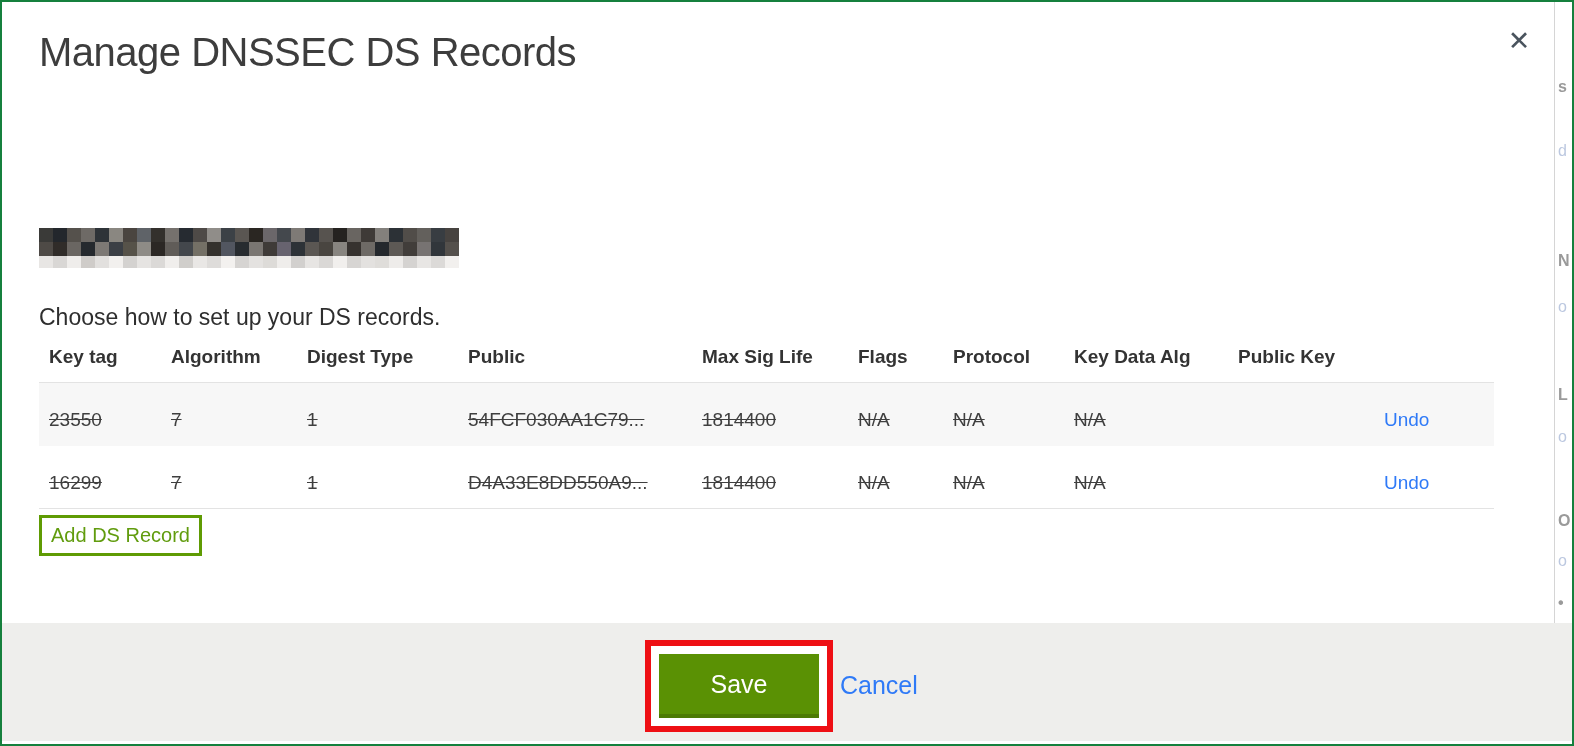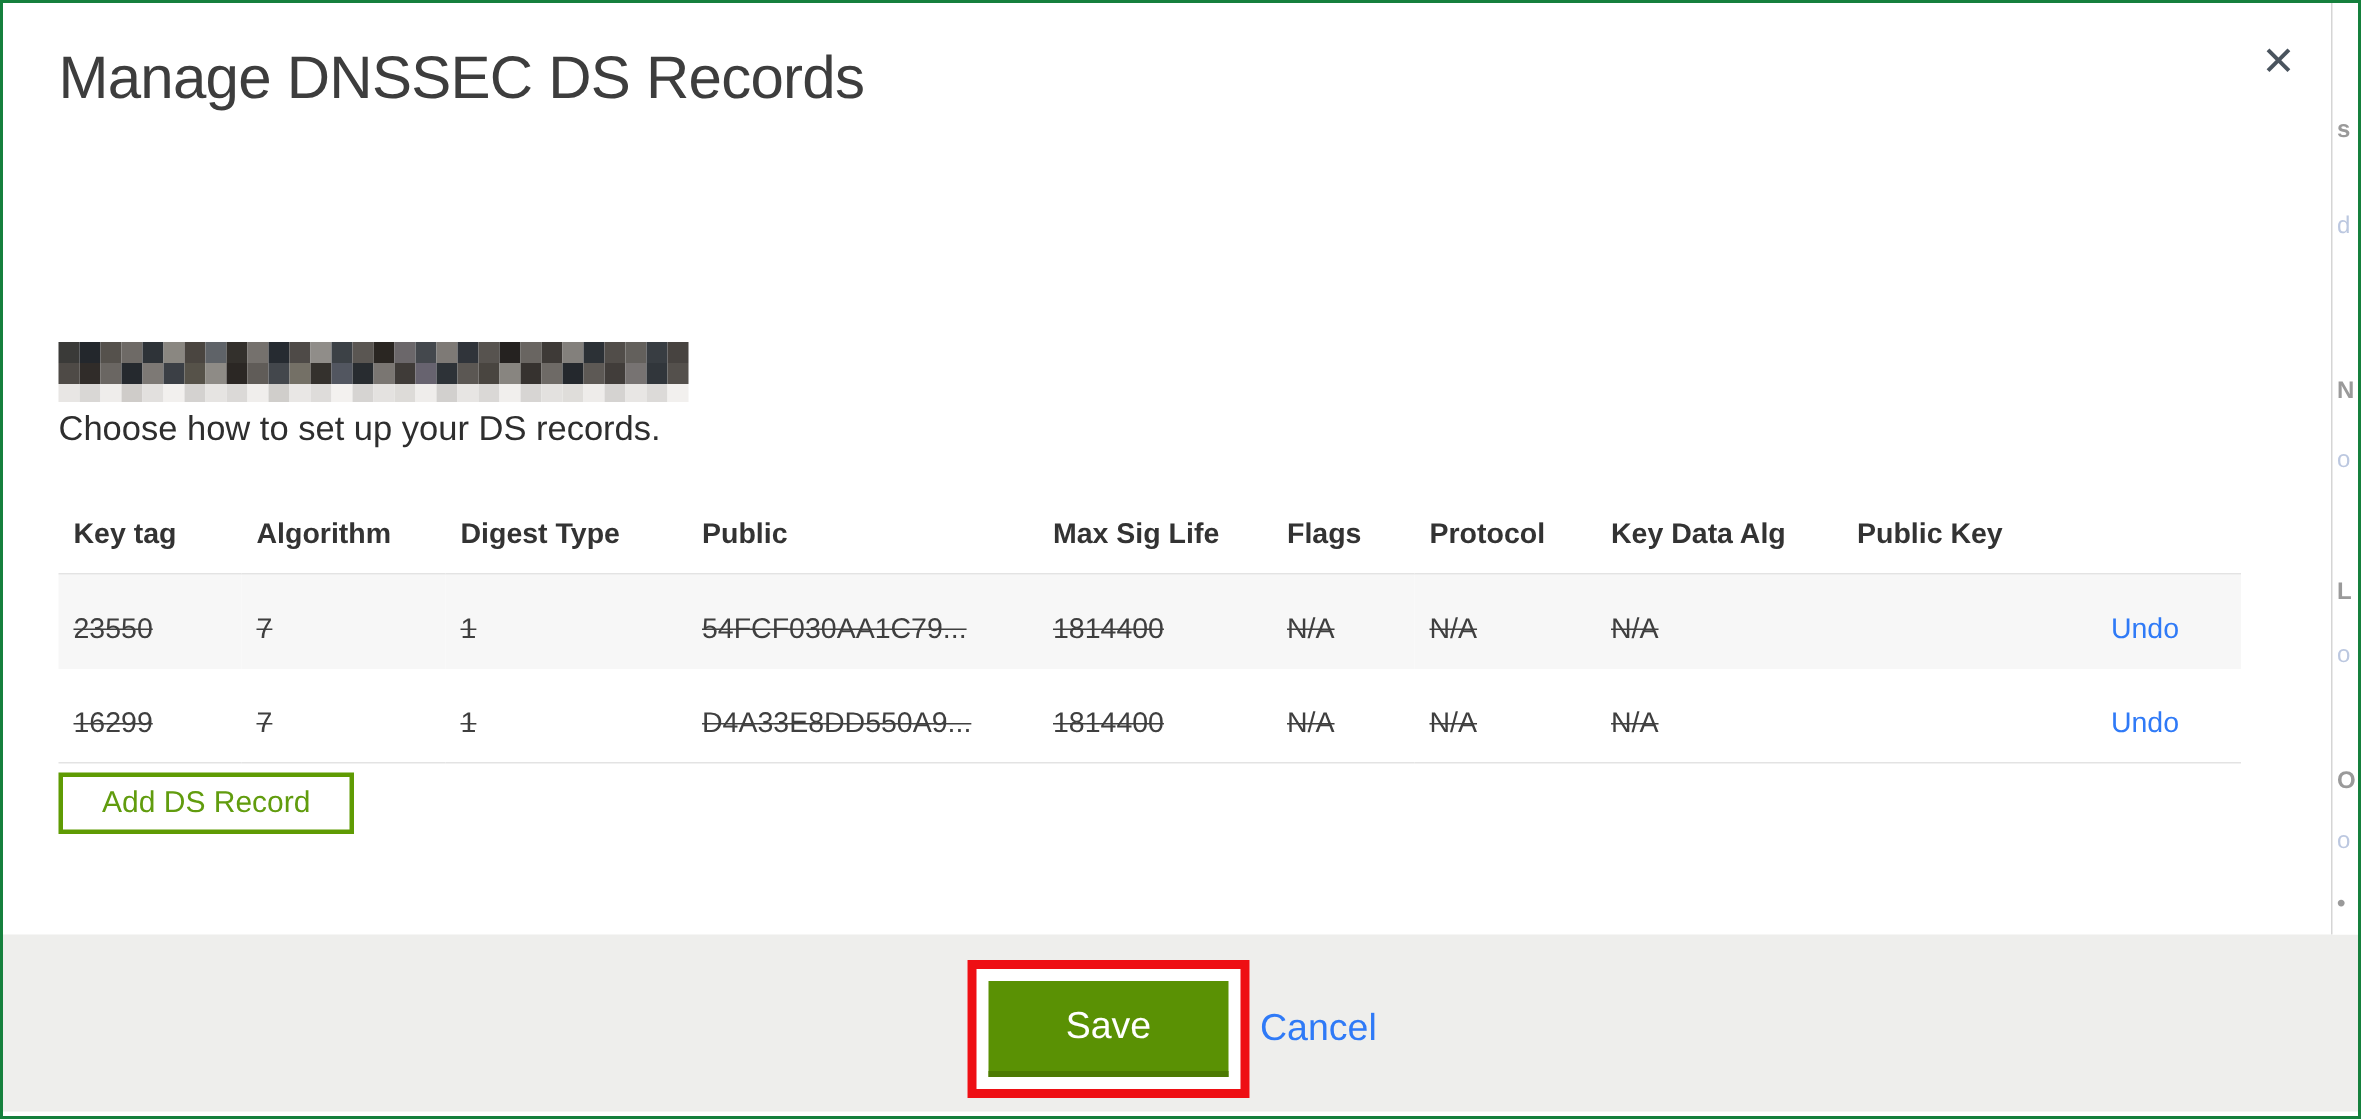--- a/index.html
+++ b/index.html
@@ -17,48 +17,48 @@
     position:absolute; left:1500px; top:22px; width:34px; height:34px;
     font-size:27px; font-weight:bold; color:#4a545e; text-align:center; line-height:34px;
     cursor:pointer; user-select:none;
   }
   
   .mosaic { position:absolute; left:37px; top:226px; width:420px; font-size:0; line-height:0; }
   .mosaic .mrow { height:14px; }
   .mosaic .mrow.last { height:12px; }
   .mosaic .cell { display:inline-block; width:14px; height:100%; }
   .subtitle {
-    position:absolute; left:37px; top:270px;
+    position:absolute; left:37px; top:302px;
     font-size:23px; color:#2e2e2e;
   }
   
   .ds-table {
     position:absolute; left:37px; top:330px; width:1455px;
     border-collapse:collapse; table-layout:fixed;
   }
   .ds-table th {
     font-size:19px; font-weight:bold; color:#333333; text-align:left;
     padding:14px 0 14px 10px; height:47px; vertical-align:middle;
   }
   .ds-table td {
     font-size:19px; color:#3f3f3f; text-align:left;
     padding:12px 0 0 10px; vertical-align:middle;
   }
   .ds-table tr.rec-row { height:63px; }
   .ds-table tr.rec-row:first-of-type td { border-top:1px solid #e3e3e3; }
   .ds-table tr.rec-row.odd td { background:#f7f7f7; }
   .ds-table tr.rec-row:last-of-type td { border-bottom:1px solid #e3e3e3; }
   .ds-table tr.struck td span.val { text-decoration:line-through; }
-  .ds-table td.action-cell { text-align:center; padding-right:18px; }
+  .ds-table td.action-cell { text-align:left; padding-right:18px; }
   .link { color:#2f7af7; cursor:pointer; text-decoration:none; }
   
   .add-btn {
     position:absolute; left:37px; top:513px; height:41px;
     background:#ffffff; border:3px solid #5f9b03; color:#619c0e;
-    font-size:20px; font-family:inherit; padding:0 26px; cursor:pointer;
+    font-size:20px; font-family:inherit; padding:0 9px; cursor:pointer;
   }
   
   .footer {
     position:absolute; left:0; top:621px; width:1570px; height:118px;
     background:#eeeeec;
   }
   .annotation-box {
     position:absolute; left:643px; top:17px; width:188px; height:92px;
     border:6px solid #ee0f14; background:#ffffff;
     display:flex; align-items:center; justify-content:center;

